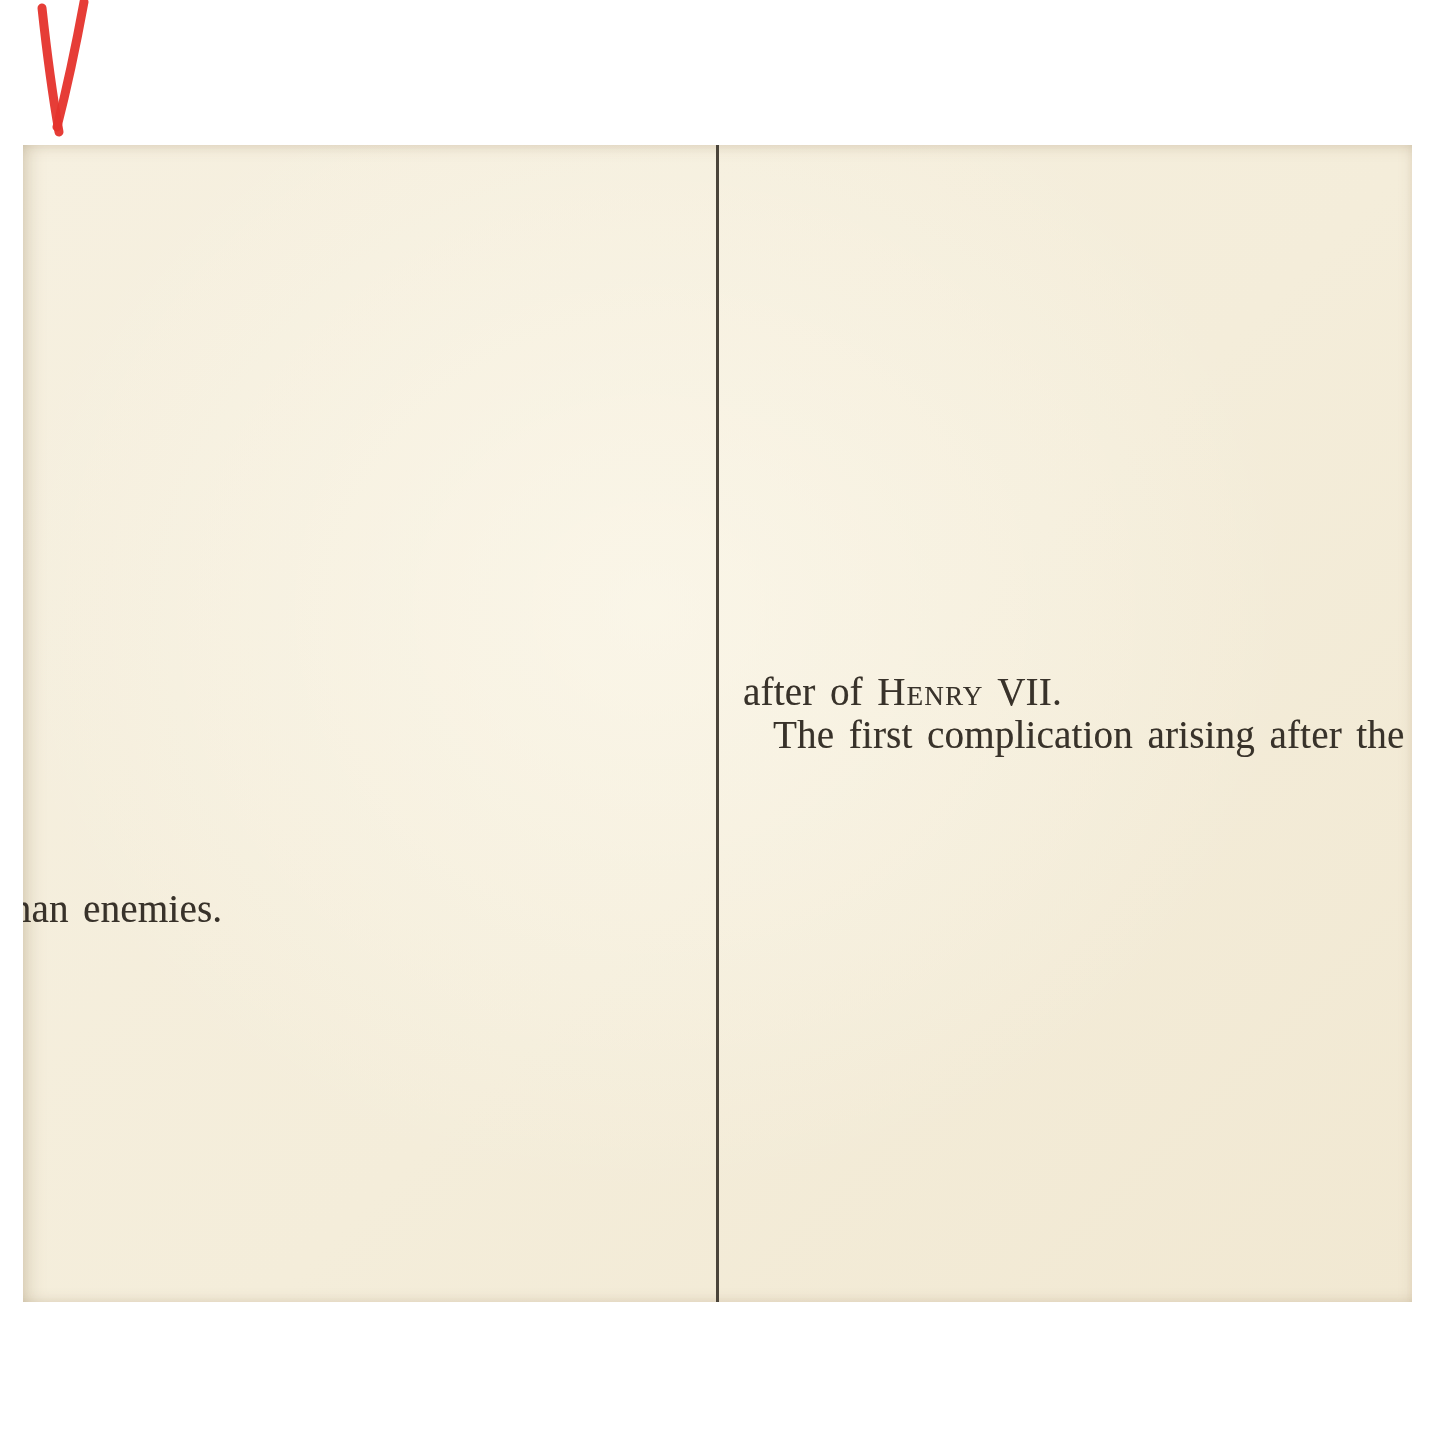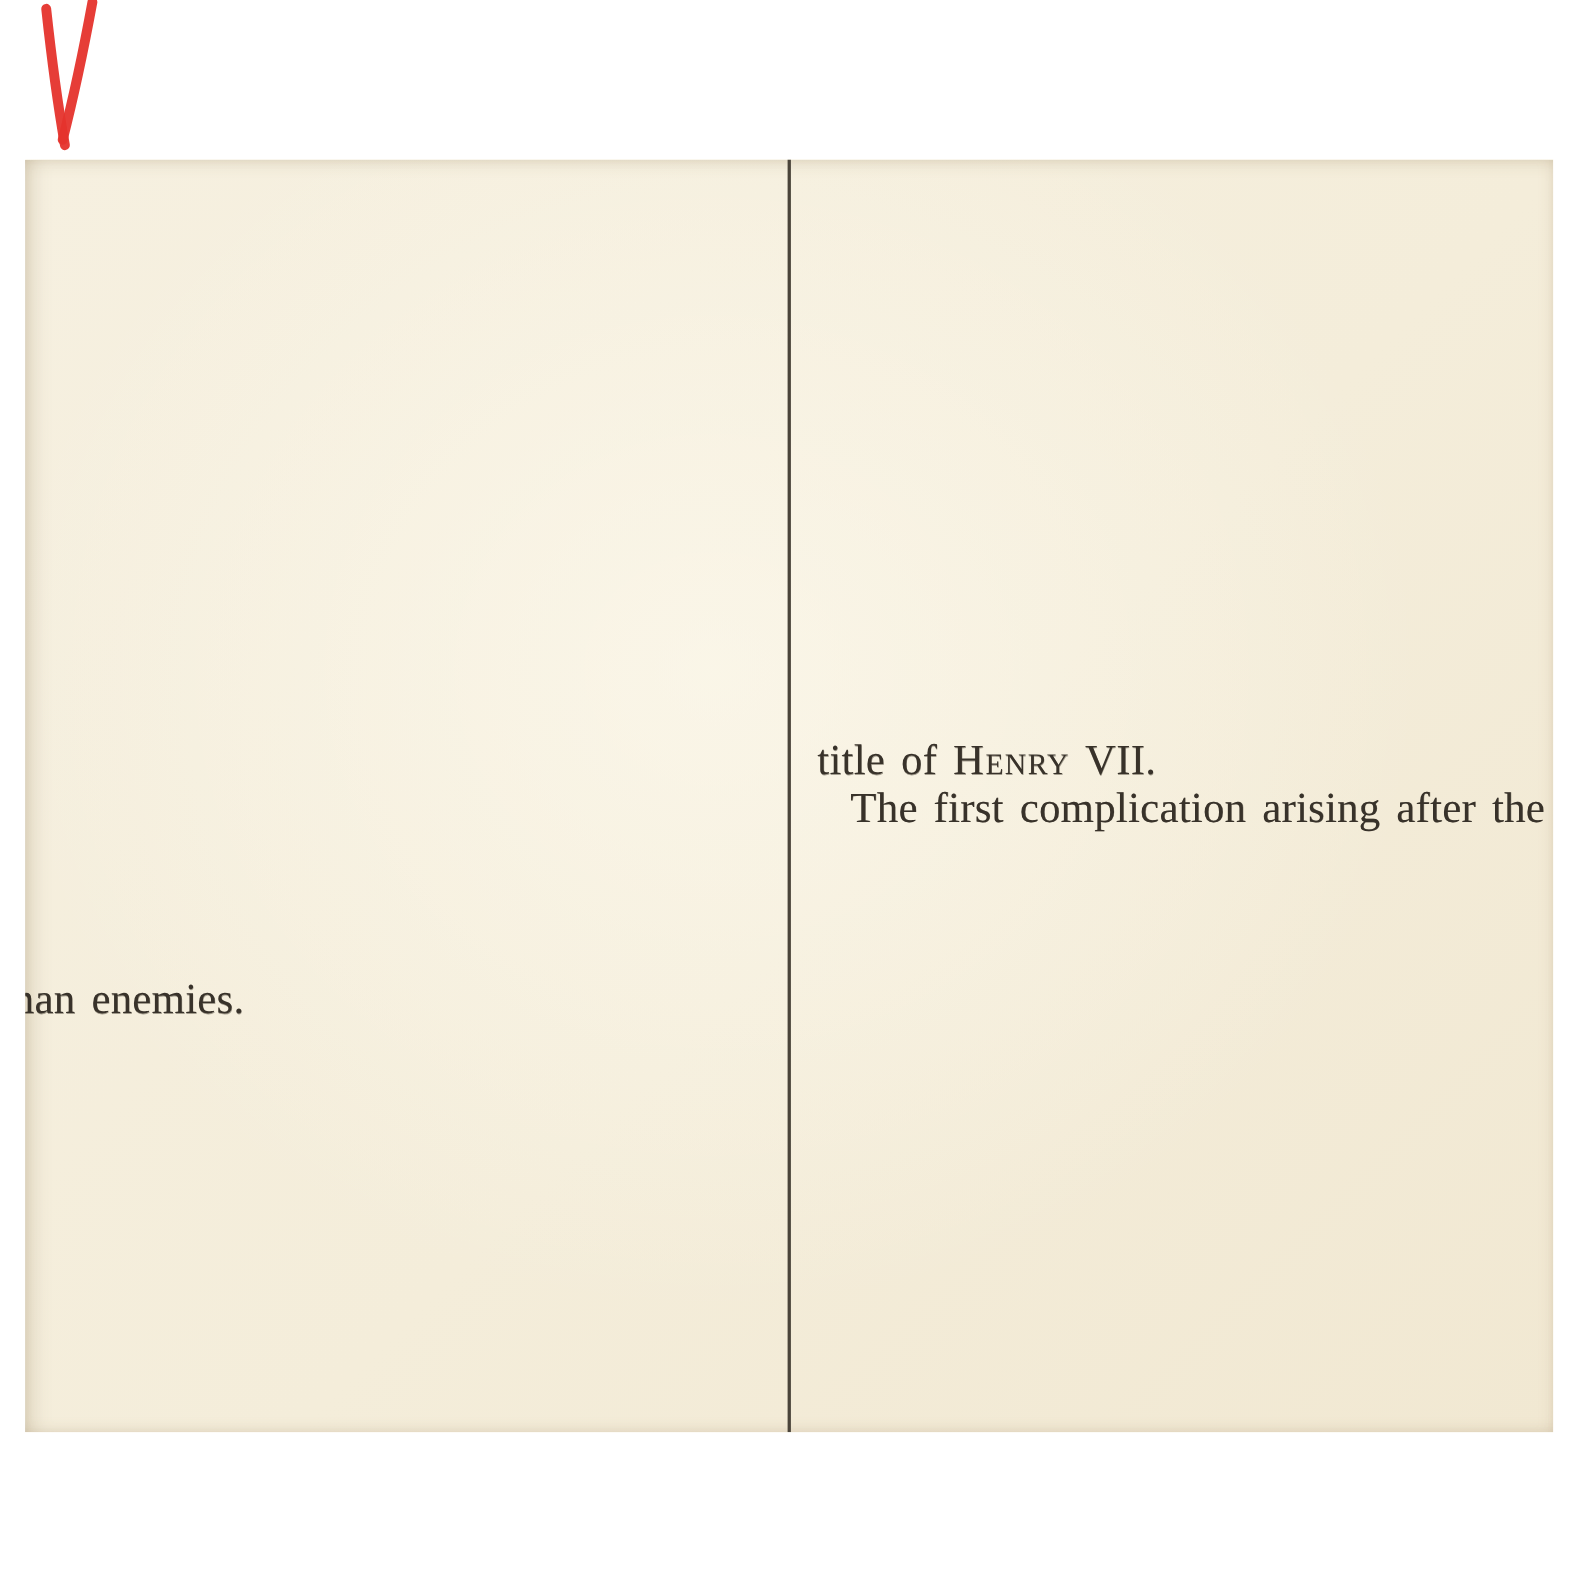--- a/index.html
+++ b/index.html
@@ -105,21 +105,21 @@
         <div class="line"></div>
         <div class="line"></div>
         <div class="line"></div>
         <div class="line"></div>
         <div class="line"></div>
         <div class="line"></div>
         <div class="line"></div>
         <div class="line"></div>
         <div class="line"></div>
         <div class="line"></div>
-        <div class="line"><span>title of </span><span class="sc">Henry</span><span> VII.</span></div>
+        <div class="line"><span>after of </span><span class="sc">Henry</span><span> VII.</span></div>
         <div class="line indent"><span>The first complication arising after the ac-</span></div>
         <div class="line"></div>
         <div class="line"></div>
         <div class="line"></div>
         <div class="line"></div>
         <div class="line"></div>
         <div class="line"></div>
         <div class="line"></div>
         <div class="line"></div>
         <div class="line"></div>

